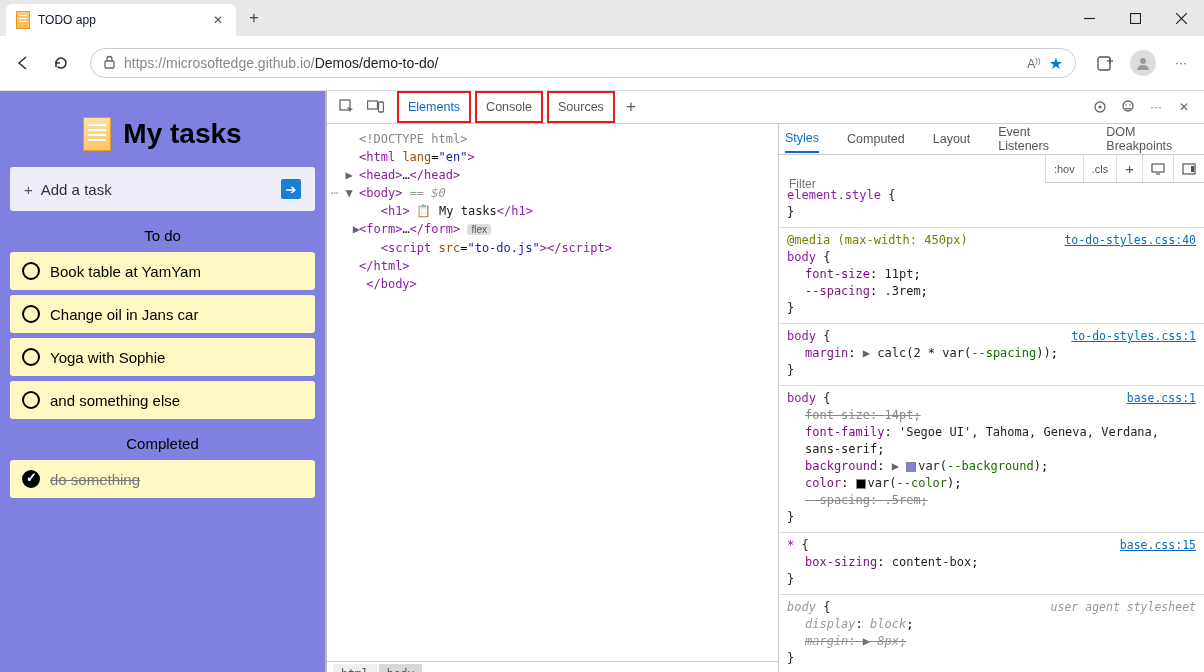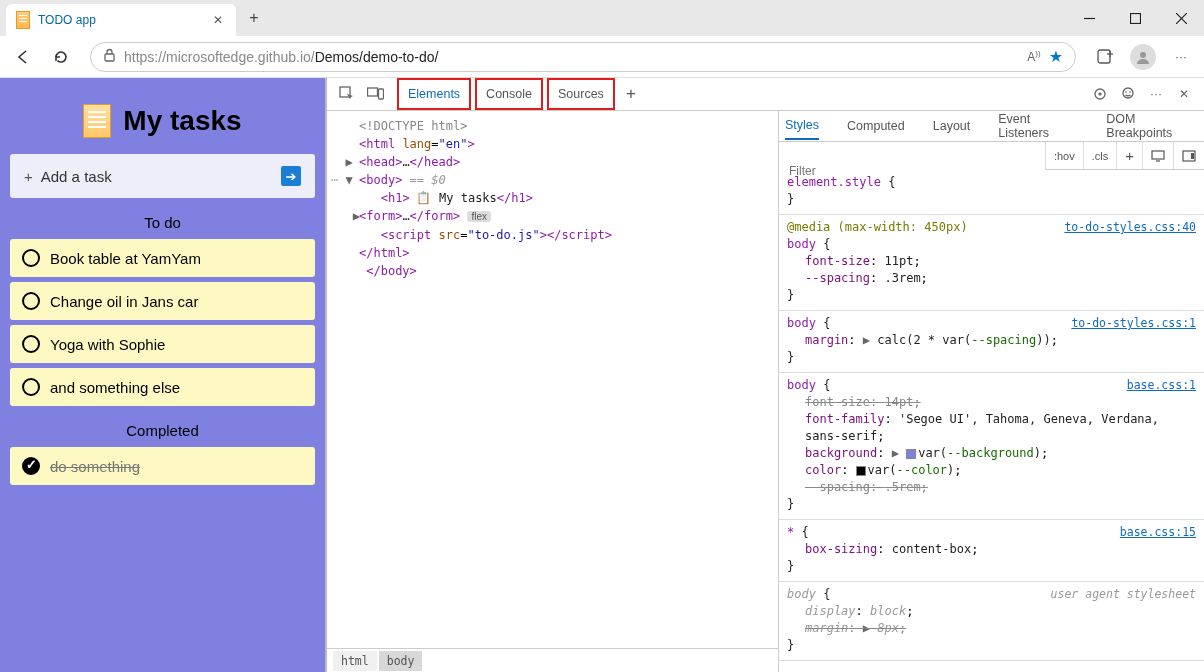--- a/index.html
+++ b/index.html
@@ -4,27 +4,27 @@
 <style>
 * { box-sizing: border-box; margin: 0; padding: 0; }
 body { font-family: 'Segoe UI', Tahoma, sans-serif; font-size: 12px; background: #e8e8e8; overflow: hidden; width: 1204px; height: 672px; }
 
 
 .browser-chrome { background: #e8e8e8; }
 .tab-strip { display: flex; align-items: center; height: 36px; padding-left: 6px; }
 .tab { display: flex; align-items: center; background: #fff; border-radius: 6px 6px 0 0; height: 32px; padding: 0 10px; width: 230px; gap: 8px; margin-top: 4px; }
 .tab-favicon { width: 14px; height: 18px; background: linear-gradient(#ffca7a,#ffb84d); border: 1px solid #e69a2a; position: relative; }
 .tab-favicon::before { content: ''; position: absolute; left: 2px; right: 2px; top: 3px; height: 1px; background: #fff; box-shadow: 0 3px 0 #fff, 0 6px 0 #fff; }
-.tab-title { flex: 1; font-size: 12px; color: #0369a1; }
+.tab-title { flex: 1; font-size: 12px; color: #0f172a; }
 .tab-close { width: 16px; height: 16px; display: flex; align-items: center; justify-content: center; color: #555; cursor: pointer; }
 .new-tab { width: 28px; height: 28px; display: flex; align-items: center; justify-content: center; color: #444; font-size: 16px; cursor: pointer; margin-left: 4px; }
 .window-controls { margin-left: auto; display: flex; }
 .win-btn { width: 46px; height: 32px; display: flex; align-items: center; justify-content: center; color: #222; cursor: pointer; }
 
-.toolbar { display: flex; align-items: center; background: #fff; height: 42px; padding: 0 6px; gap: 4px; border-bottom: 1px solid #ddd; }
+.toolbar { display: flex; align-items: center; background: #fff; height: 55px; padding: 0 6px; gap: 4px; border-bottom: 1px solid #ddd; }
 .tb-btn { width: 34px; height: 32px; display: flex; align-items: center; justify-content: center; color: #555; cursor: pointer; border-radius: 4px; }
 .addr-bar { flex: 1; height: 30px; border: 1px solid #ccc; border-radius: 15px; display: flex; align-items: center; padding: 0 12px; gap: 8px; margin: 0 8px; }
 .addr-lock { color: #666; }
 .addr-text { flex: 1; font-size: 14px; color: #888; }
 .addr-text .dark { color: #222; }
 .star-icon { color: #0078d4; font-size: 16px; }
 .avatar-circle { width: 26px; height: 26px; border-radius: 50%; background: #ddd; display: flex; align-items: center; justify-content: center; color: #888; }
 
 
 .content-area { display: flex; height: 594px; }

